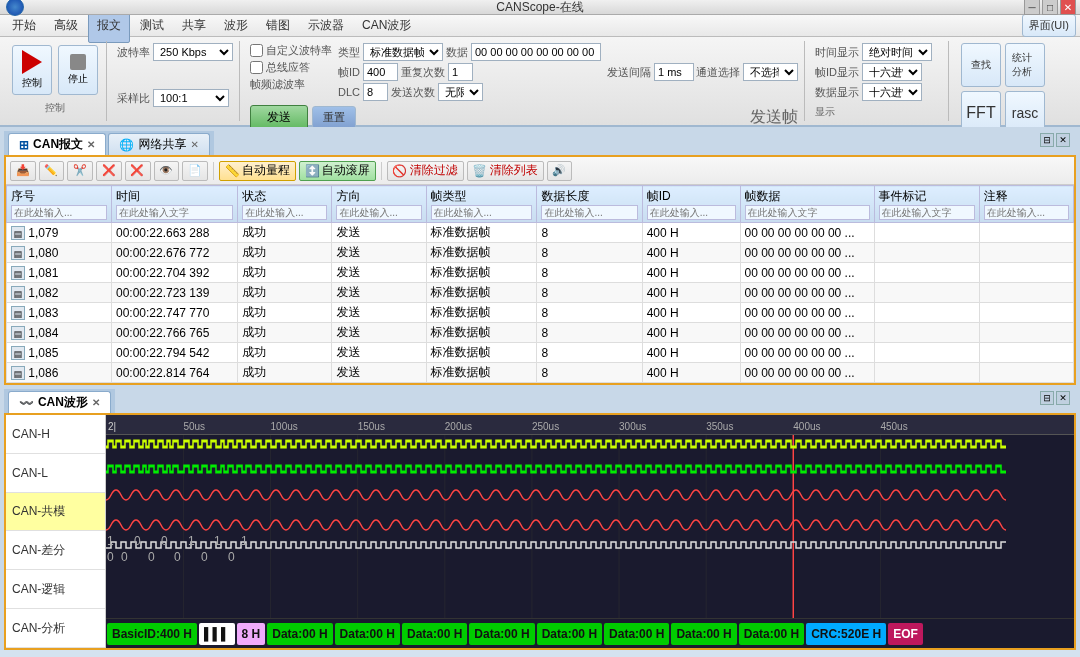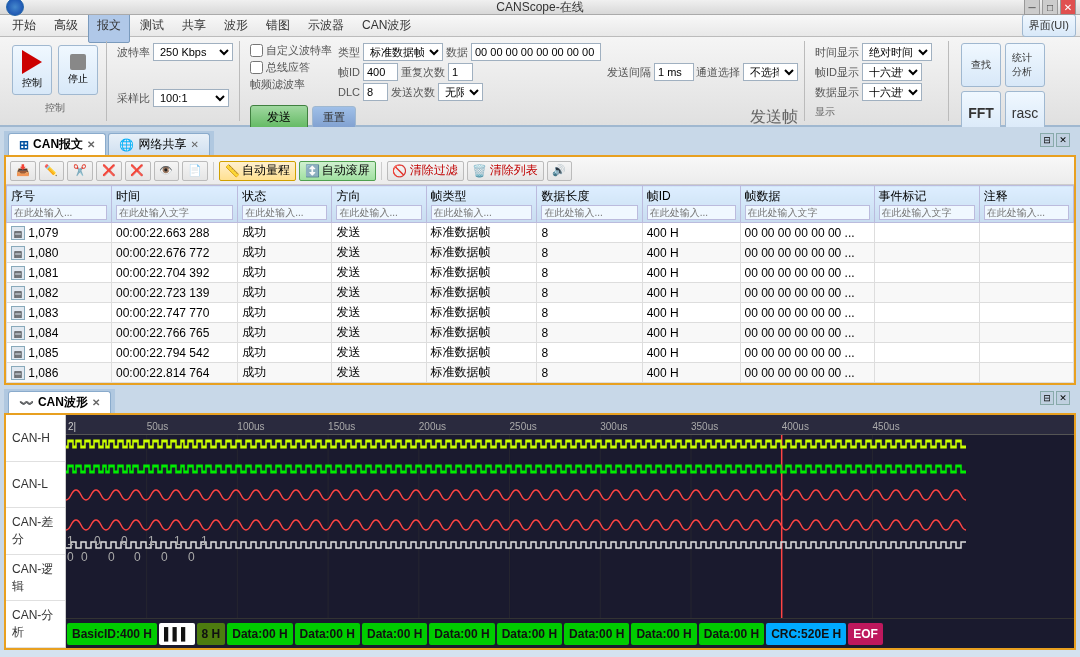--- a/index.html
+++ b/index.html
@@ -223,21 +223,21 @@
       flex-direction: column;
     }
 
     .wave-content {
       display: flex;
       flex: 1;
       overflow: hidden;
     }
 
     .wave-labels {
-      width: 60px;
+      width: 100px;
       flex-shrink: 0;
       border-right: 1px solid #ccc;
       display: flex;
       flex-direction: column;
     }
     .wave-label {
       flex: 1;
       display: flex;
       align-items: center;
       padding-left: 6px;
@@ -456,21 +456,21 @@
       </select>
     </div>
     <div style="font-size:10px;color:#666;margin-top:auto;">显示</div>
   </div>
 
   <div style="display:flex;flex-direction:column;padding:2px 8px;">
     <div style="display:flex;gap:4px;flex-wrap:wrap;max-width:100px;">
       <div class="tb-btn" style="flex-direction:column;width:40px;height:44px;font-size:10px;">查找</div>
       <div class="tb-btn" style="flex-direction:column;width:40px;height:44px;font-size:10px;">统计分析</div>
       <div class="tb-btn" style="flex-direction:column;width:40px;height:44px;font-size:10px;">
-        <div style="font-size:14px;font-weight:bold;">FFT</div>
+        <div style="font-size:16px;">FFT</div>
       </div>
       <div class="tb-btn" style="flex-direction:column;width:40px;height:44px;font-size:10px;">
         <div style="font-size:14px;">rasc</div>
       </div>
     </div>
     <div style="font-size:10px;color:#666;margin-top:auto;">工具</div>
   </div>
 
 </div>
 
@@ -718,20 +718,23 @@
     <div class="wave-panel" style="flex:1;">
       <div class="wave-content">
 
         <div class="wave-labels">
           <div class="wave-label">
             <span>CAN-H</span>
           </div>
           <div class="wave-label">
             <span>CAN-L</span>
           </div>
+          <div class="wave-label highlighted">
+            <span>CAN-共模</span>
+          </div>
           <div class="wave-label">
             <span>CAN-差分</span>
           </div>
           <div class="wave-label">
             <span>CAN-逻辑</span>
           </div>
           <div class="wave-label">
             <span>CAN-分析</span>
           </div>
         </div>
@@ -790,21 +793,21 @@
             </svg>
           </div>
 
           <div class="wave-bottom-bar">
             <div class="analysis-chip" style="background:#00cc00;min-width:80px;">
               <span>BasicID:400 H</span>
             </div>
             <div class="analysis-chip" style="background:#ffffff;min-width:30px;font-size:14px;">
               <span>▌▌▌</span>
             </div>
-            <div class="analysis-chip" style="background:#4d7c0f;min-width:25px;">
+            <div class="analysis-chip" style="background:#f0abfc;min-width:25px;">
               <span>8 H</span>
             </div>
             <div class="analysis-chip" style="background:#00cc00;min-width:55px;">
               <span>Data:00 H</span>
             </div>
             <div class="analysis-chip" style="background:#00cc00;min-width:55px;">
               <span>Data:00 H</span>
             </div>
             <div class="analysis-chip" style="background:#00cc00;min-width:55px;">
               <span>Data:00 H</span>

